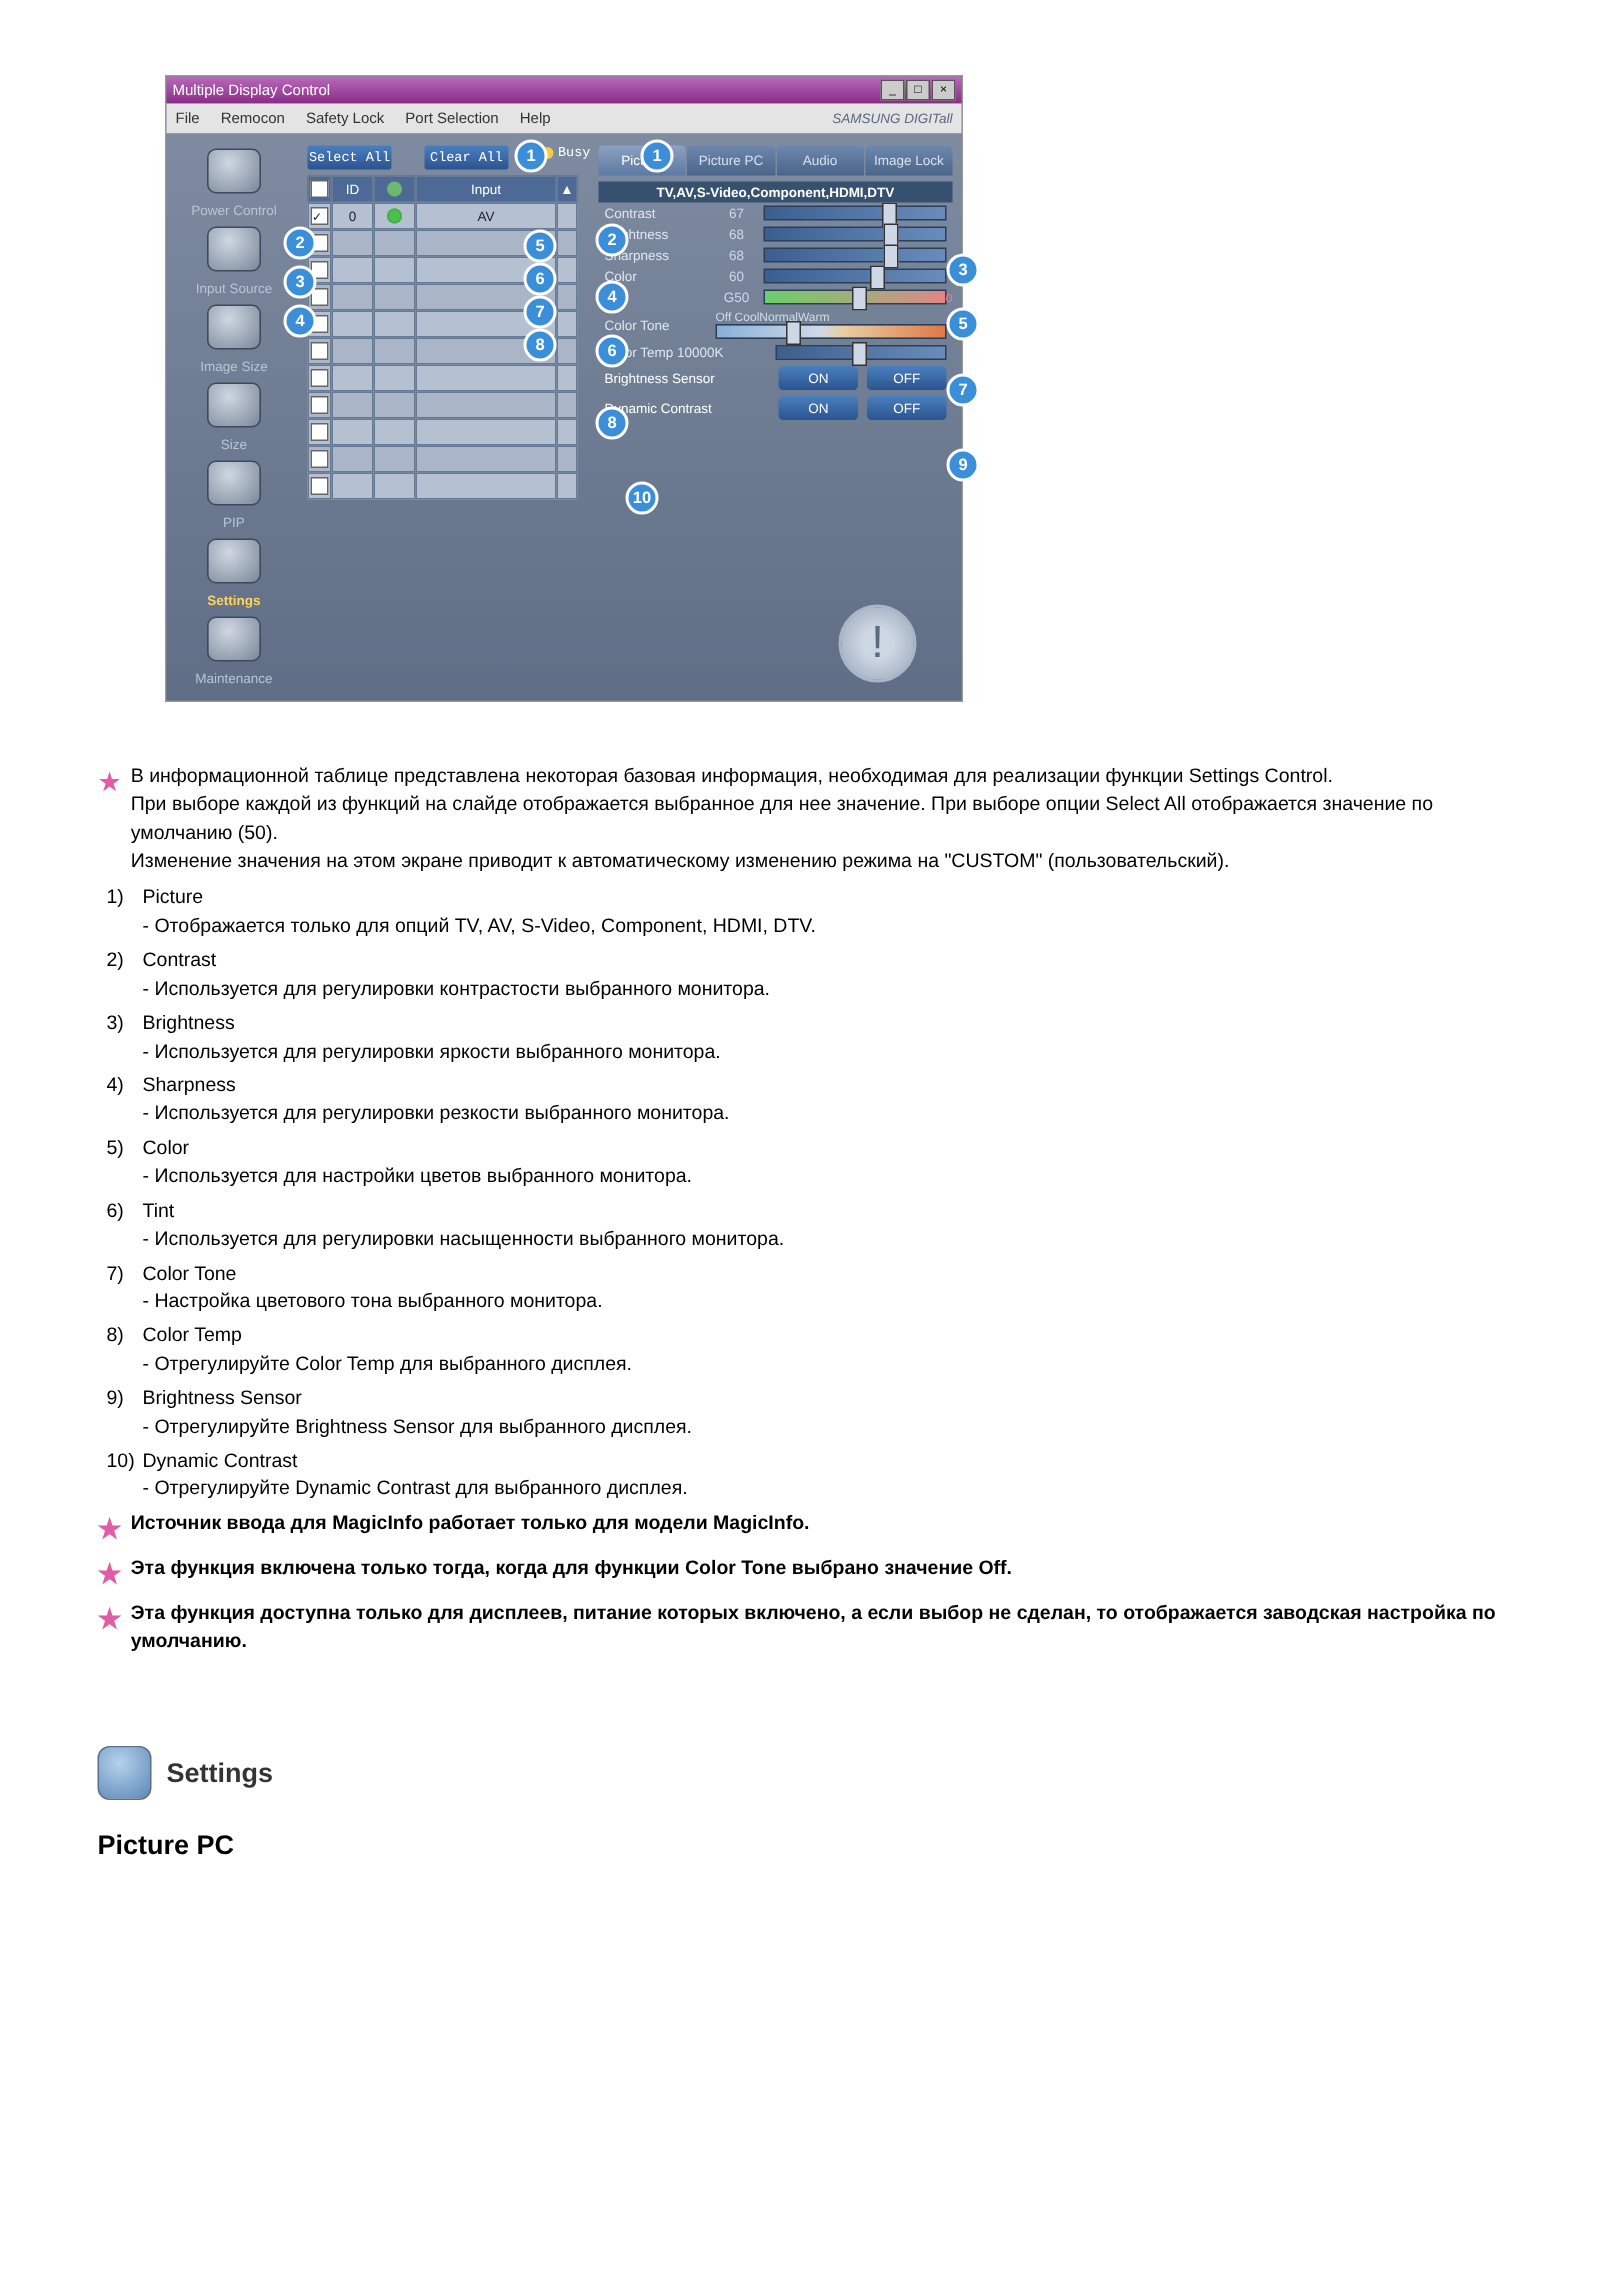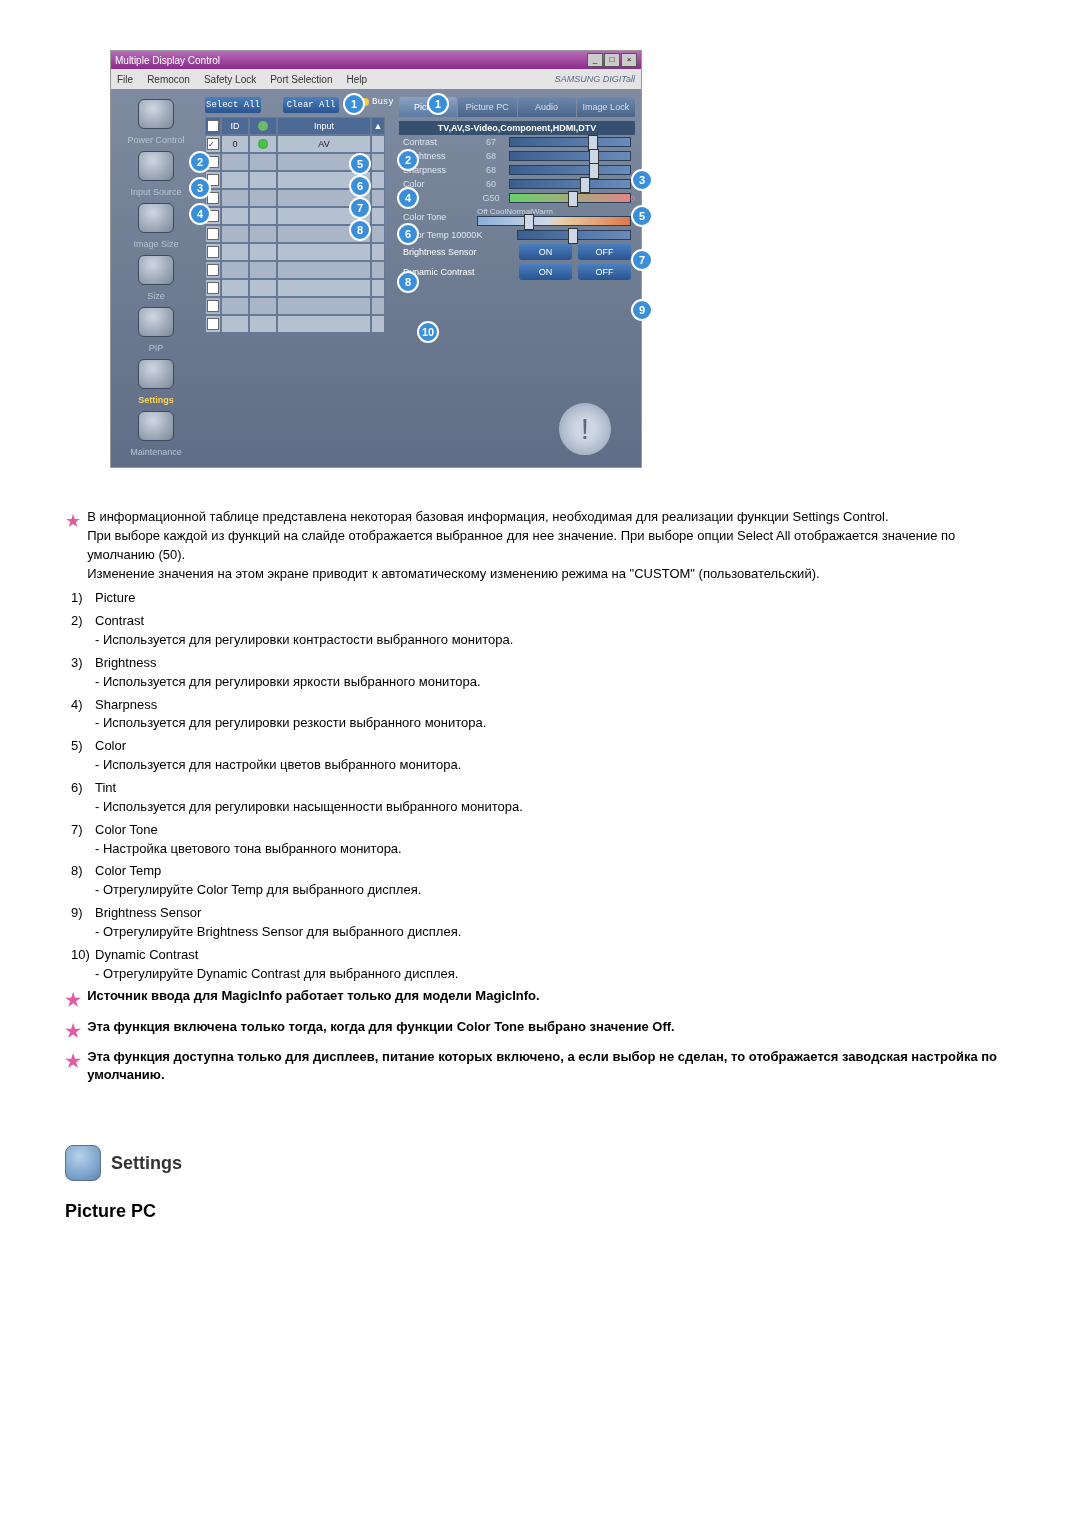--- a/index.html
+++ b/index.html
@@ -500,21 +500,21 @@
     <span class="txt">
       <span>В информационной таблице представлена некоторая базовая информация, необходимая для реализации функции Settings Control.</span><br>
       <span>При выборе каждой из функций на слайде отображается выбранное для нее значение. При выборе опции Select All отображается значение по умолчанию (50).</span><br>
       <span>Изменение значения на этом экране приводит к автоматическому изменению режима на "CUSTOM" (пользовательский).</span>
     </span>
   </div>
 
   <div class="numlist">
     <div class="item">
         <span class="num">1)</span>
-        <span class="body"><span>Picture</span><br></span>
+        <span class="body"><span>Picture</span><br><span>- Отображается только для опций TV, AV, S-Video, Component, HDMI, DTV.</span></span>
       </div>
     <div class="item">
         <span class="num">2)</span>
         <span class="body"><span>Contrast</span><br><span>- Используется для регулировки контрастости выбранного монитора.</span></span>
       </div>
     <div class="item">
         <span class="num">3)</span>
         <span class="body"><span>Brightness</span><br><span>- Используется для регулировки яркости выбранного монитора.</span></span>
       </div>
     <div class="item">

